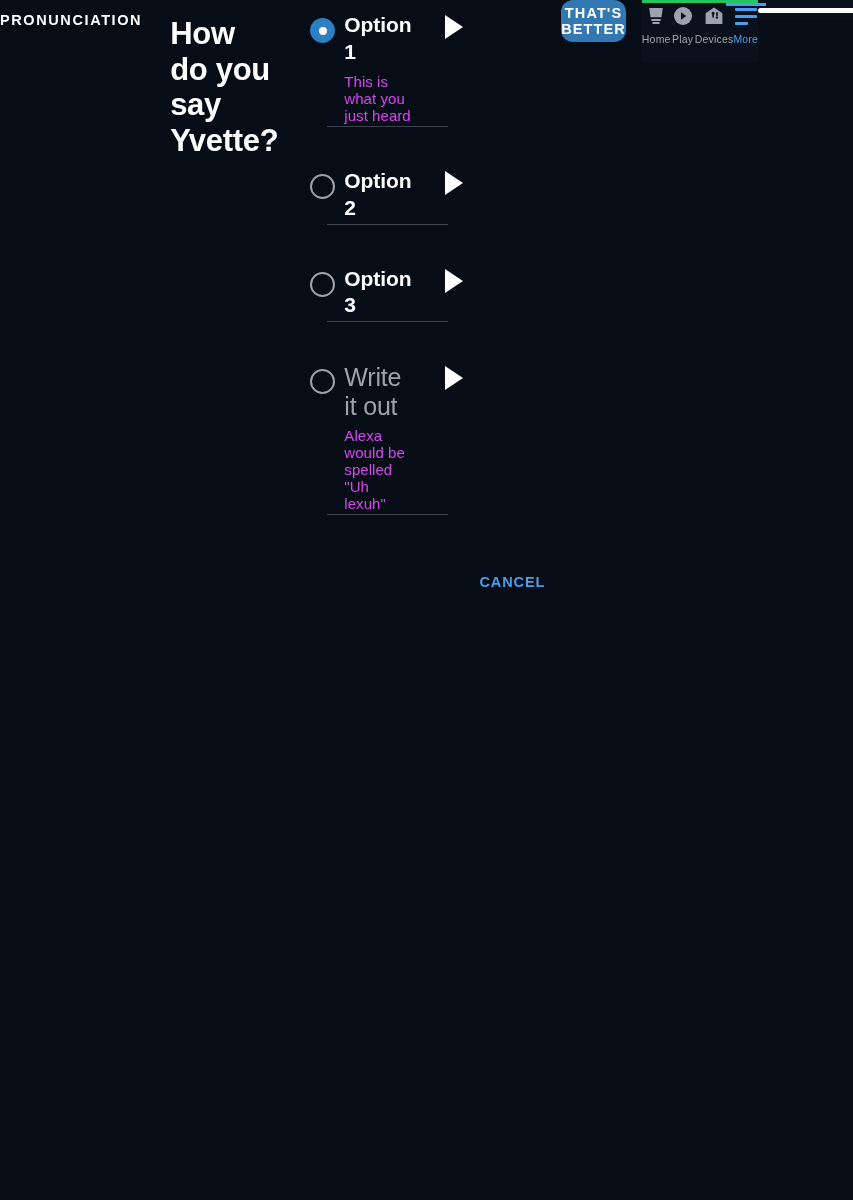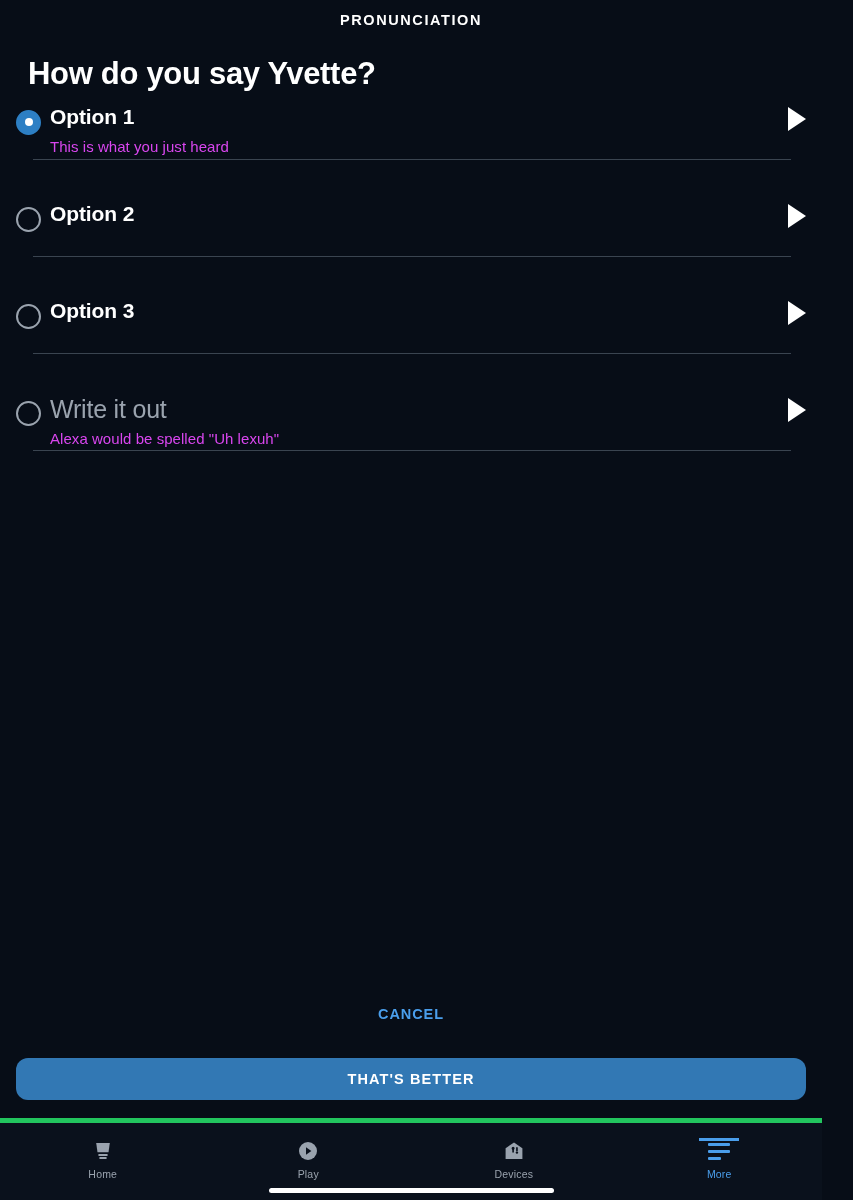--- a/index.html
+++ b/index.html
@@ -7,21 +7,21 @@
   html, body {
     width:853px; height:1200px;
     background:#070d17;
     font-family:"Liberation Sans", sans-serif;
     overflow:hidden;
   }
   .screen {
     position:relative;
     width:822px; height:1200px;
     background:#070d17;
-    display:flex; flex-direction:column;
+    display:flex; flex-direction:row;
   }
 
   
   .status-title {
     height:40px;
     display:flex; align-items:center; justify-content:center;
     color:#ffffff;
     font-size:14.5px;
     font-weight:bold;
     letter-spacing:1.6px;
@@ -149,23 +149,23 @@
     font-family:"Liberation Sans", sans-serif;
     font-size:14.5px;
     font-weight:bold;
     letter-spacing:1.1px;
     cursor:pointer;
   }
 
   
   .tabbar {
     height:62px;
-    border-top:5px solid #22c55e;
+    border-top:3px solid #22c55e;
     display:flex;
-    align-items:flex-end;
+    align-items:flex-start;
     background:#0a111c;
   }
   .tab {
     flex:1 1 0;
     position:relative;
     display:flex; flex-direction:column;
     align-items:center; justify-content:center;
     gap:4px;
     cursor:pointer;
   }

